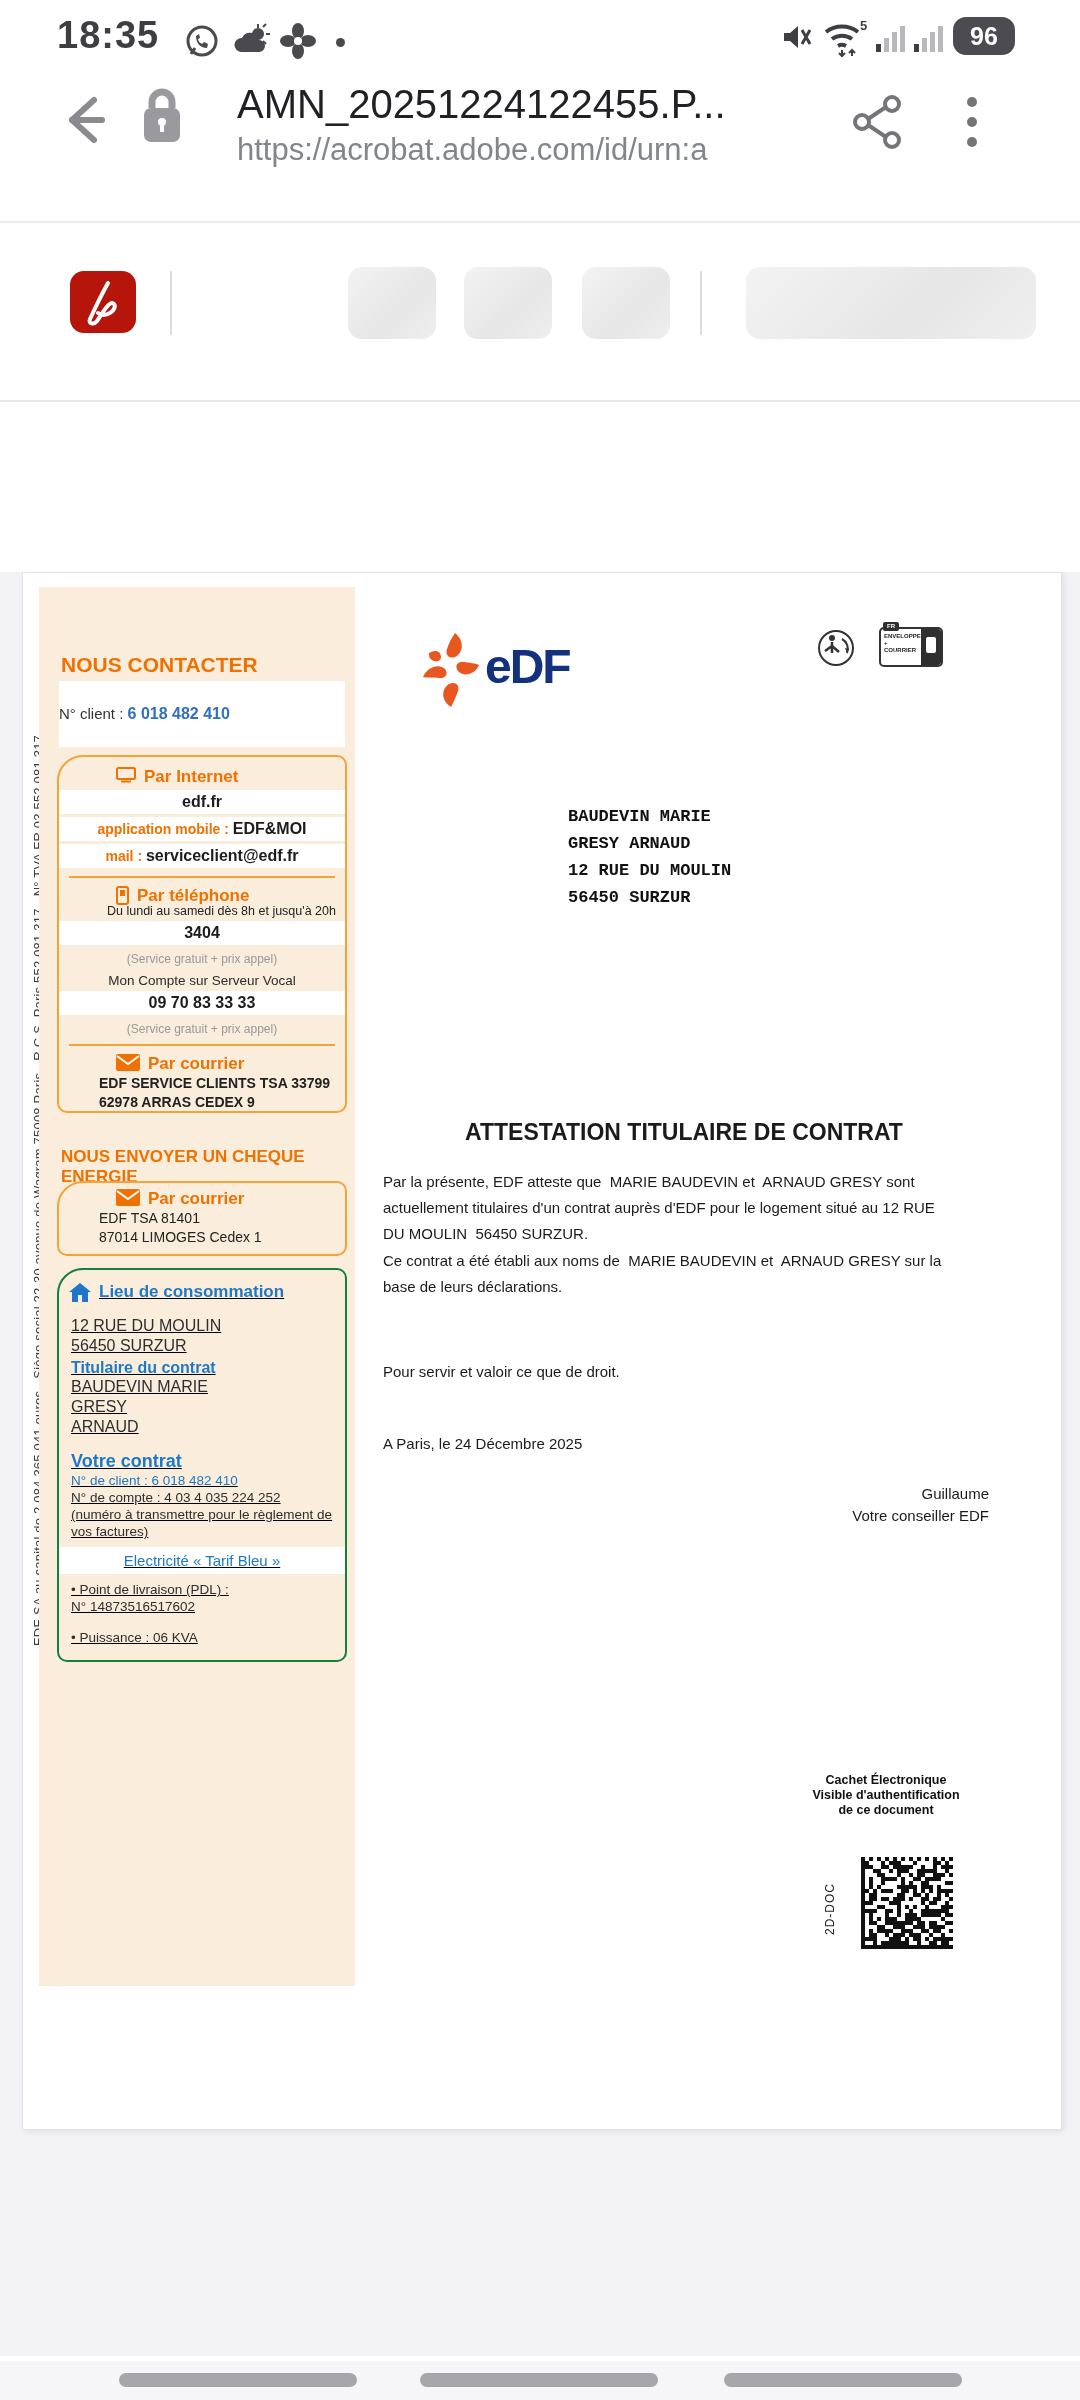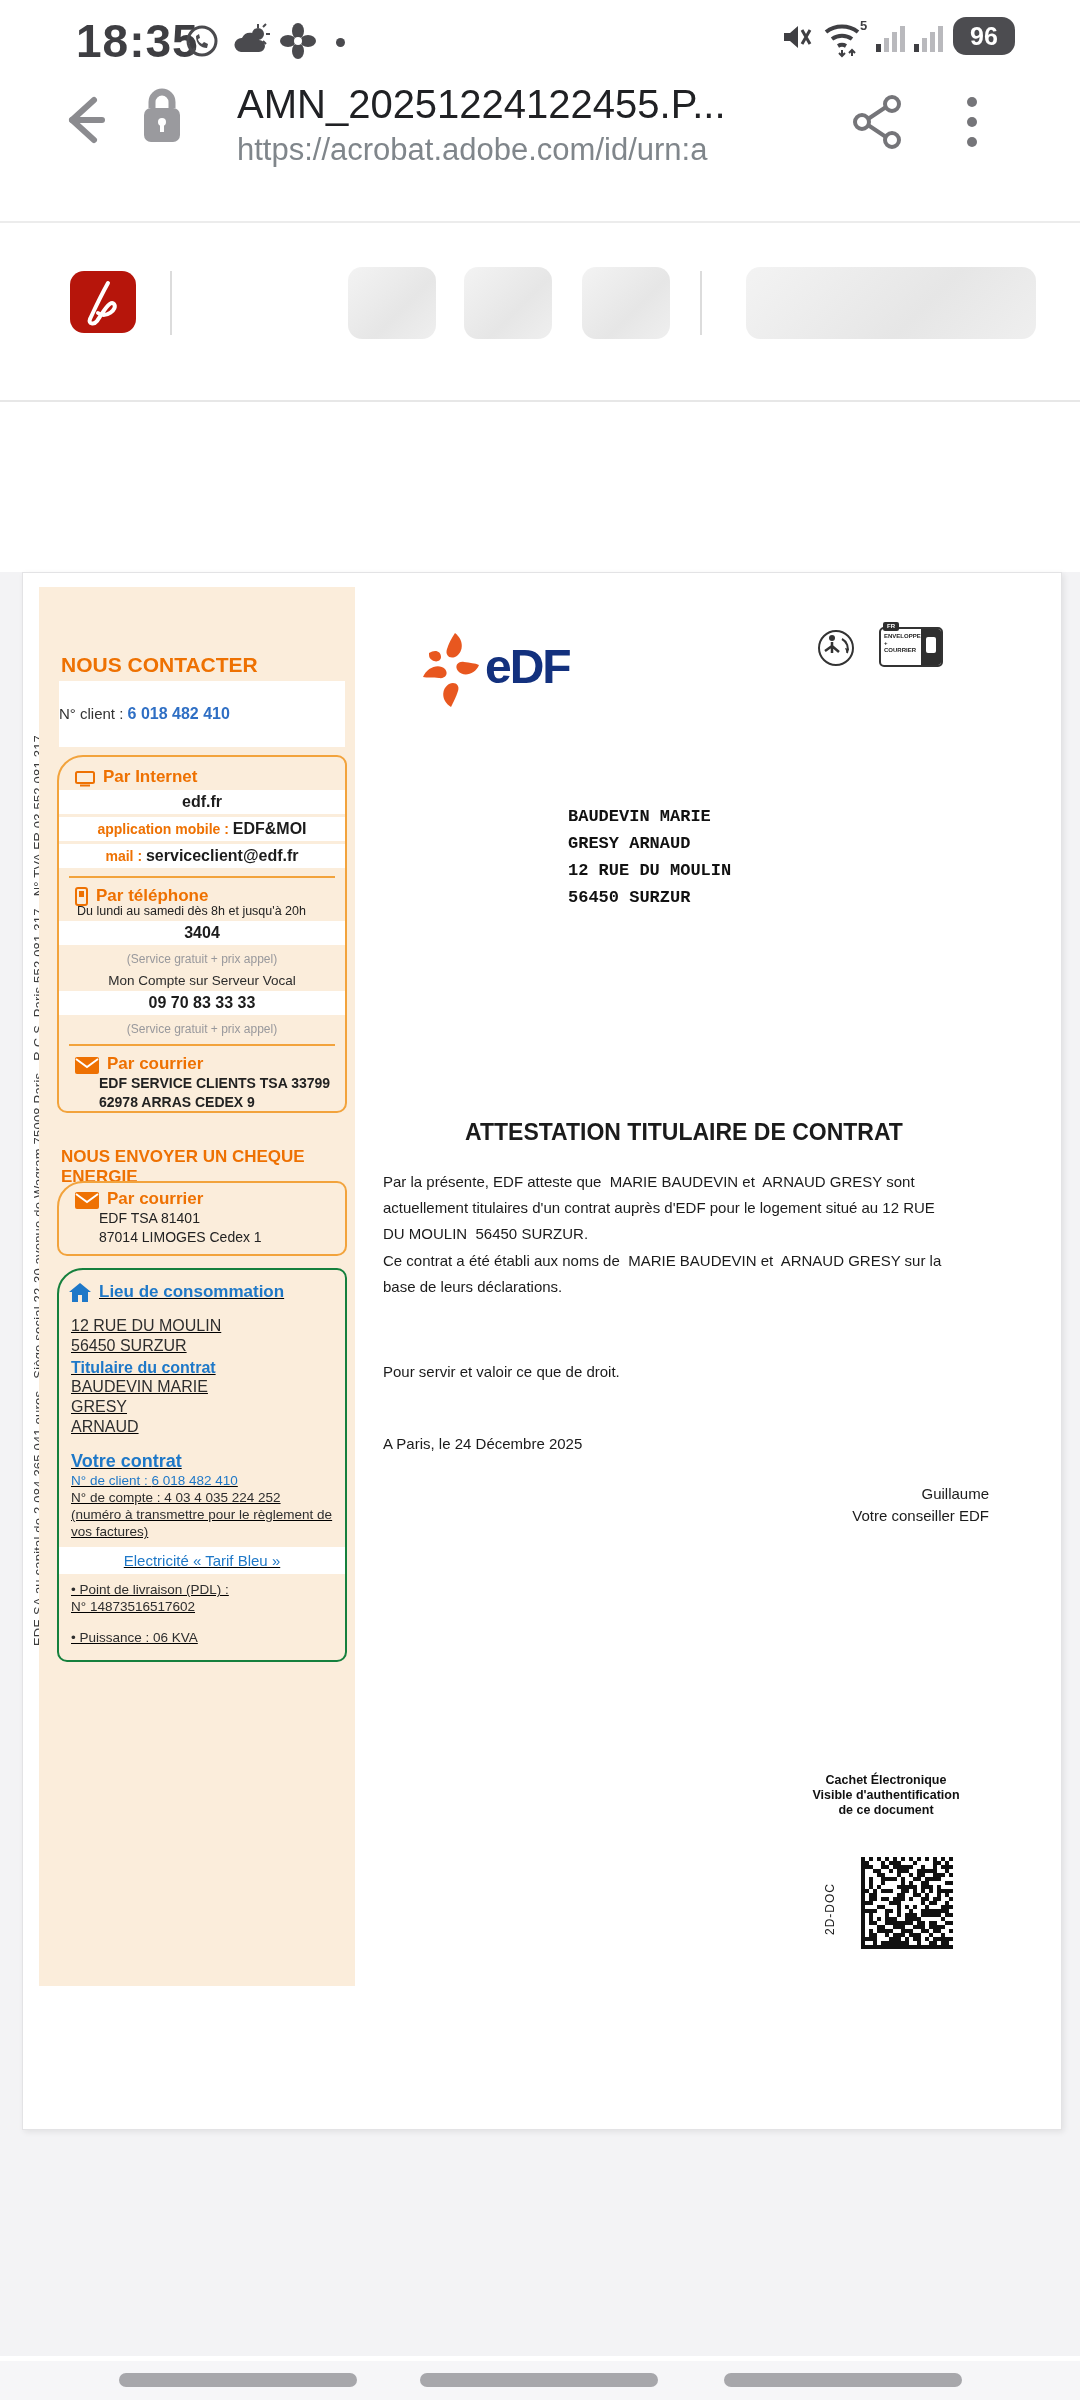--- a/index.html
+++ b/index.html
@@ -2,21 +2,21 @@
 <html><head>
 <meta charset="utf-8">
 <style>
   html,body{margin:0;padding:0;background:#fff;}
   .screen{position:relative;width:1080px;height:2400px;background:#fff;overflow:hidden;
           font-family:"Liberation Sans",sans-serif;}
   .abs{position:absolute;}
 
   
   .status-bar{left:0;top:0;width:1080px;height:64px;background:#fff;}
-  .time{left:76px;top:14px;font-size:46px;font-weight:600;color:#3e3e42;letter-spacing:1px;}
+  .time{left:57px;top:14px;font-size:38px;font-weight:600;color:#3e3e42;letter-spacing:1px;}
   .sicon{top:22px;}
   .battery{left:953px;top:17px;width:62px;height:38px;background:#4c4c50;border-radius:13px;
            color:#fff;font-size:25px;font-weight:700;text-align:center;line-height:38px;}
 
   
   .browser-bar{left:0;top:64px;width:1080px;height:158px;background:#fff;}
   .title-line{left:237px;top:18px;width:620px;font-size:40px;color:#202124;white-space:nowrap;}
   .url-line{left:237px;top:68px;width:620px;font-size:31px;color:#80868b;white-space:nowrap;}
   .bbar-divider{left:0;top:221px;width:1080px;height:2px;background:#ececec;}
 
@@ -43,29 +43,29 @@
     transform-origin:0 0;white-space:nowrap;font-size:13px;color:#3c3c3c;letter-spacing:.2px;}
   .panel{left:16px;top:14px;width:316px;height:1399px;background:#fbeddb;}
   .o-head{color:#ee7102;font-weight:700;}
   .contact-head{left:22px;top:66px;font-size:21px;}
   .client-box{left:20px;top:94px;width:286px;height:66px;background:#fff;
               font-size:15px;color:#333;line-height:66px;padding-left:0;box-sizing:border-box;}
   .client-num{color:#2f6fc4;font-weight:600;font-size:16px;}
   .obox{left:18px;width:290px;border:2px solid #f2a33c;border-radius:26px 10px 10px 10px;box-sizing:border-box;}
   .obox1{top:168px;height:358px;padding-top:10px;}
   .obox2{top:594px;height:75px;padding-top:6px;}
-  .sec-head{display:flex;align-items:flex-end;gap:8px;padding-left:16px;
-            color:#ee7102;font-weight:700;font-size:17px;}
+  .sec-head{display:flex;align-items:flex-start;gap:8px;padding-left:24px;
+            color:#ee7102;font-weight:700;font-size:17px;margin-left:33px;}
   .wstrip{background:#fff;height:24px;line-height:24px;text-align:center;margin:3px 0;
           font-size:14px;color:#1c1c1c;}
   .wstrip b{font-size:16px;}
   .olabel{color:#ee7102;font-weight:700;}
   .note{ text-align:center;font-size:12px;color:#98989c;margin:7px 0;}
   .mid{ text-align:center;font-size:13.5px;color:#2c2c2c;margin:3px 2px;}
-  .hours{font-size:12.5px;color:#222;padding-left:18px;margin-top:-2px;}
+  .hours{font-size:12.5px;color:#222;padding-left:48px;margin-top:-2px;}
   .orule{height:2px;background:#f2a33c;margin:8px 10px;}
   .addr{font-size:14px;color:#222;padding-left:40px;line-height:19px;font-weight:600;}
   .cheque-head{left:22px;top:560px;font-size:17px;}
   .bluebox{left:18px;top:681px;width:290px;height:394px;border:2px solid #15803d;
            border-radius:26px 10px 10px 10px;box-sizing:border-box;padding-top:12px;text-decoration:underline;}
   .b-head{display:flex;align-items:center;gap:8px;padding-left:10px;
           color:#1e78c8;font-weight:700;font-size:17px;}
   .b-sub{color:#1e78c8;font-weight:700;font-size:16px;}
   .btxt{font-size:16px;color:#2e2e2e;line-height:20px;}
   .bpad{padding-left:12px;}

